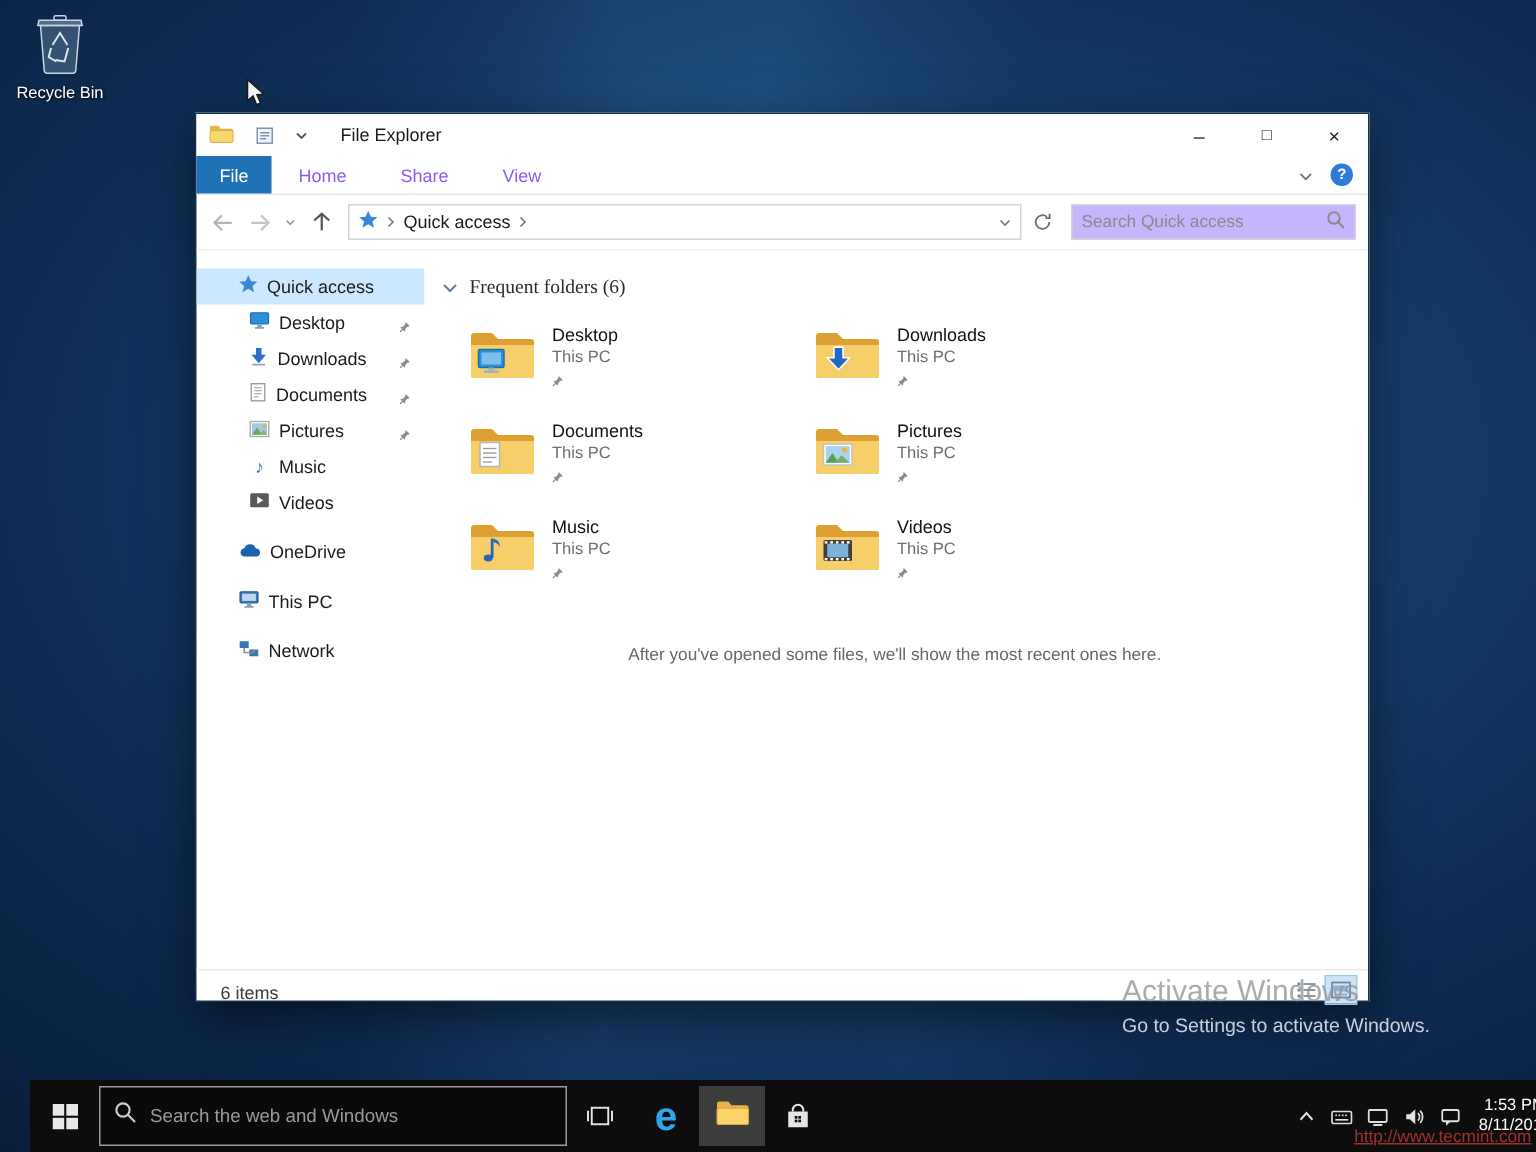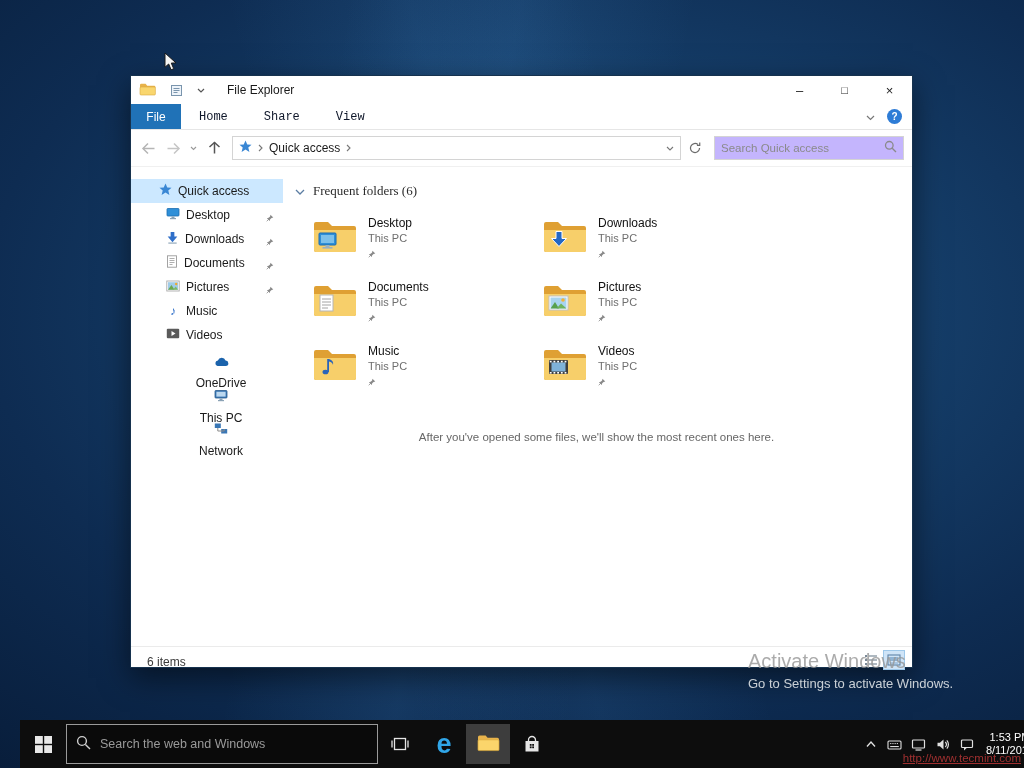--- a/index.html
+++ b/index.html
@@ -26,41 +26,41 @@
   .titlebar { height:28px; display:flex; align-items:center; padding-left:8px; background:#fff; }
   .qat-btn { margin-left:14px; display:flex; }
   .qat-caret { margin-left:14px; display:flex; }
   .title-text { margin-left:22px; font-size:12px; color:#1a1a1a; }
   .win-controls { margin-left:auto; display:flex; height:28px; }
   .wc { width:45px; height:28px; display:flex; align-items:center; justify-content:center; font-size:13px; color:#222; }
   .wc.max { font-size:11px; }
 
   .menubar { height:26px; display:flex; align-items:stretch; border-bottom:1px solid #e6e6e6; font-size:12px; }
   .file-tab { width:50px; background:#2072b7; color:#fff; display:flex; align-items:center; justify-content:center; }
-  .tab { padding:0 18px; display:flex; align-items:center; color:#0f172a;font-family:Liberation Mono, monospace; }
+  .tab { padding:0 18px; display:flex; align-items:center; color:#8b5cf6; }
   .menu-right { margin-left:auto; display:flex; align-items:center; gap:12px; padding-right:10px; }
   .help-btn { width:15px; height:15px; border-radius:50%; background:#2e7cd6; color:#fff; font-size:10px; font-weight:bold; display:flex; align-items:center; justify-content:center; }
 
   .addressbar { height:37px; display:flex; align-items:center; padding:0 8px 0 6px; gap:3px; border-bottom:1px solid #f0f0f0; }
   .nav-btn { width:22px; height:22px; display:flex; align-items:center; justify-content:center; }
   .nav-caret { width:13px; display:flex; align-items:center; justify-content:center; }
   .address-box { flex:1; height:24px; border:1px solid #d4d4d4; background:#fff; display:flex; align-items:center; padding:0 6px; gap:6px; margin-left:4px; }
   .addr-caret { margin-left:auto; display:flex; }
   .crumb { color:#1a1a1a; }
   .search-box { width:190px; height:24px; border:1px solid #d4d4d4; background:#c4b5fd; display:flex; align-items:center; padding:0 6px; margin-left:5px; }
   .search-box input { border:none; outline:none; flex:1; font-size:11.5px; color:#444; font-family:"Liberation Sans",sans-serif; background:transparent; }
   .search-box input::placeholder { color:#8a8a8a; }
 
   .win-body { display:flex; height:479px; }
   .sidebar { width:152px; padding-top:12px; overflow:hidden; }
   .side-item { height:24px; display:flex; align-items:center; gap:6px; padding-left:28px; position:relative; white-space:nowrap; }
   .side-item.child { padding-left:35px; }
   .side-item.selected { background:#cce8ff; }
   .side-item .si-pin { position:absolute; right:9px; top:8px; }
-  .side-item.gap { margin-top:9px;flex-direction:column; }
+  .side-item.gap { margin-top:9px; }
   .si-note { font-size:12px; color:#2f6fc9; width:14px; text-align:center; }
 
   .content { flex:1; padding:10px 0 0 12px; position:relative; }
   .group-header { display:flex; align-items:center; gap:8px; font-size:13px; color:#2b2b2b; margin-top:6px;font-family:Liberation Serif, serif; }
   .tiles { margin:14px 0 0 14px; display:grid; grid-template-columns:230px 230px; grid-auto-rows:64px; }
   .tile { display:flex; gap:10px; align-items:flex-start; padding:3px; }
   .t-name { font-size:12px; color:#111; }
   .t-loc { font-size:11px; color:#6e6e6e; margin-top:2px; }
   .t-pin { margin-top:3px; display:inline-block; }
   .recent-hdr { margin-top:12px; }
@@ -90,20 +90,35 @@
 
   .site-watermark { position:absolute; right:3px; bottom:4px; z-index:60; color:#a03030; font-size:11.5px;text-decoration:underline; }
 
   #cursor { position:absolute; left:164px; top:52px; z-index:100; }
 </style>
 </head>
 <body>
 
 <div id="desktop">
 
+  <div id="recycle-bin">
+    <span>
+      <svg width="36" height="42" viewBox="0 0 36 42">
+        <path d="M5 9 h26 l-2.5 30 a2 2 0 0 1-2 1.8 h-17 a2 2 0 0 1-2-1.8 Z" fill="rgba(130,160,185,0.35)" stroke="#c9d6e2" stroke-width="1"></path>
+        <path d="M4 5.5 h28 l0.8 3.5 h-29.6 Z" fill="rgba(150,180,205,0.5)" stroke="#c9d6e2" stroke-width="1"></path>
+        <rect x="14" y="2.5" width="8" height="3" rx="1" fill="none" stroke="#c9d6e2" stroke-width="1"></rect>
+        <g stroke="#dfe8f0" stroke-width="1.3" fill="none">
+          <path d="M13 22 l5-8 5 8"></path>
+          <path d="M23.5 24 l-2.5 9 -6 -1"></path>
+          <path d="M12 24 l-1.5 6 5 3"></path>
+        </g>
+      </svg>
+    </span>
+    <span class="rb-label">Recycle Bin</span>
+  </div>
 
   <div id="explorer">
 
     <div class="titlebar">
       <span>
         <svg width="17" height="14" viewBox="0 0 17 14">
             <path d="M1 3 q0-1.2 1.2-1.2 h4.4 l1.6 2 h7 q1.2 0 1.2 1.2 v1 h-15.4z" fill="#e8b34b"></path>
             <rect x="1" y="5" width="15.4" height="8" rx="1" fill="#f9d66e" stroke="#d9a83e" stroke-width="0.6"></rect>
           </svg>
       </span>

